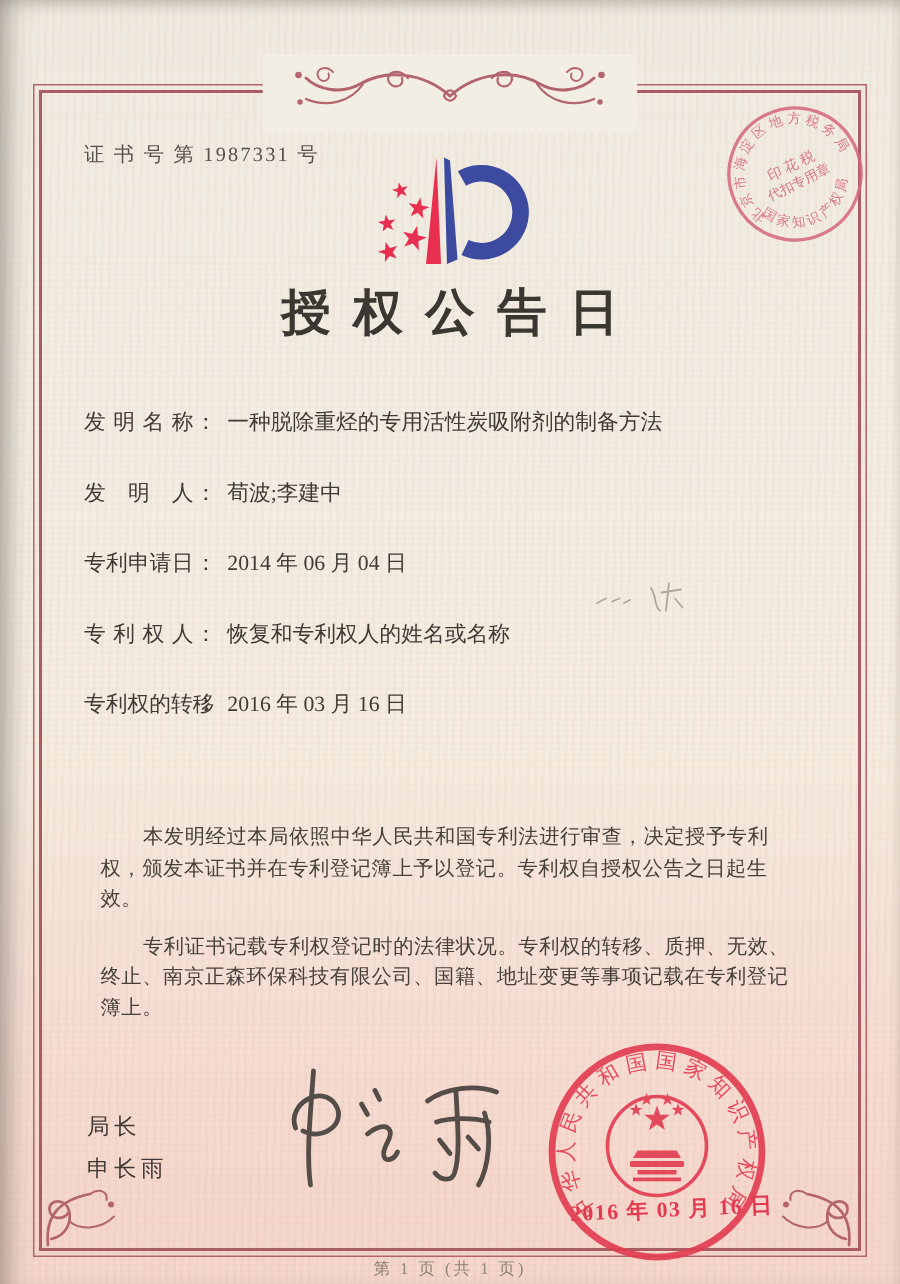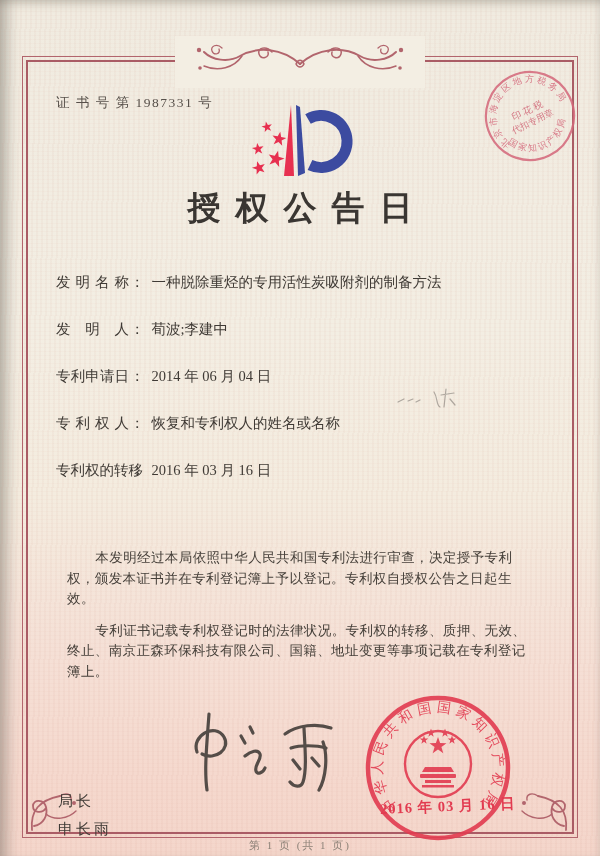--- a/index.html
+++ b/index.html
@@ -19,21 +19,21 @@
   .abs{position:absolute;}
   #cert-number{left:56px;top:94px;font-size:13.5px;letter-spacing:1.5px;color:#57504a;}
   #title{left:0;top:186px;width:100%;text-align:center;font-size:33px;font-weight:700;
          letter-spacing:15px;text-indent:15px;color:#3a3632;}
   #fields{left:56px;top:272px;width:500px;color:#3f3a35;}
   .row{height:47px;font-size:14.5px;line-height:20px;white-space:nowrap;}
   .flabel{display:inline-block;width:73px;text-align:justify;text-align-last:justify;}
   .fcolon{display:inline-block;margin:0 7px 0 1px;}
   #paragraphs{left:56px;top:537px;width:489px;color:#46403a;}
   #paragraphs p{margin:11px;font-size:13.5px;line-height:20.5px;text-indent:2.1em;letter-spacing:.4px;}
-  #signer{left:58px;top:787px;font-size:15px;color:#3f3a35;letter-spacing:3px;line-height:28px;}
+  #signer{left:58px;top:738px;font-size:15px;color:#3f3a35;letter-spacing:3px;line-height:28px;}
   #footer{left:0;top:838px;width:100%;text-align:center;font-size:11px;color:#8d8278;letter-spacing:2px;}
   #date-stamp{left:380px;top:797px;font-size:14.5px;font-weight:600;color:#e23b50;
               letter-spacing:1px;transform:rotate(-2.5deg);z-index:6;}
   .sealfill{fill:#e23b50;}
   svg text{font-family:"Liberation Serif","DejaVu Serif",serif;}
 </style>
 </head>
 <body>
 
 <div id="page">

